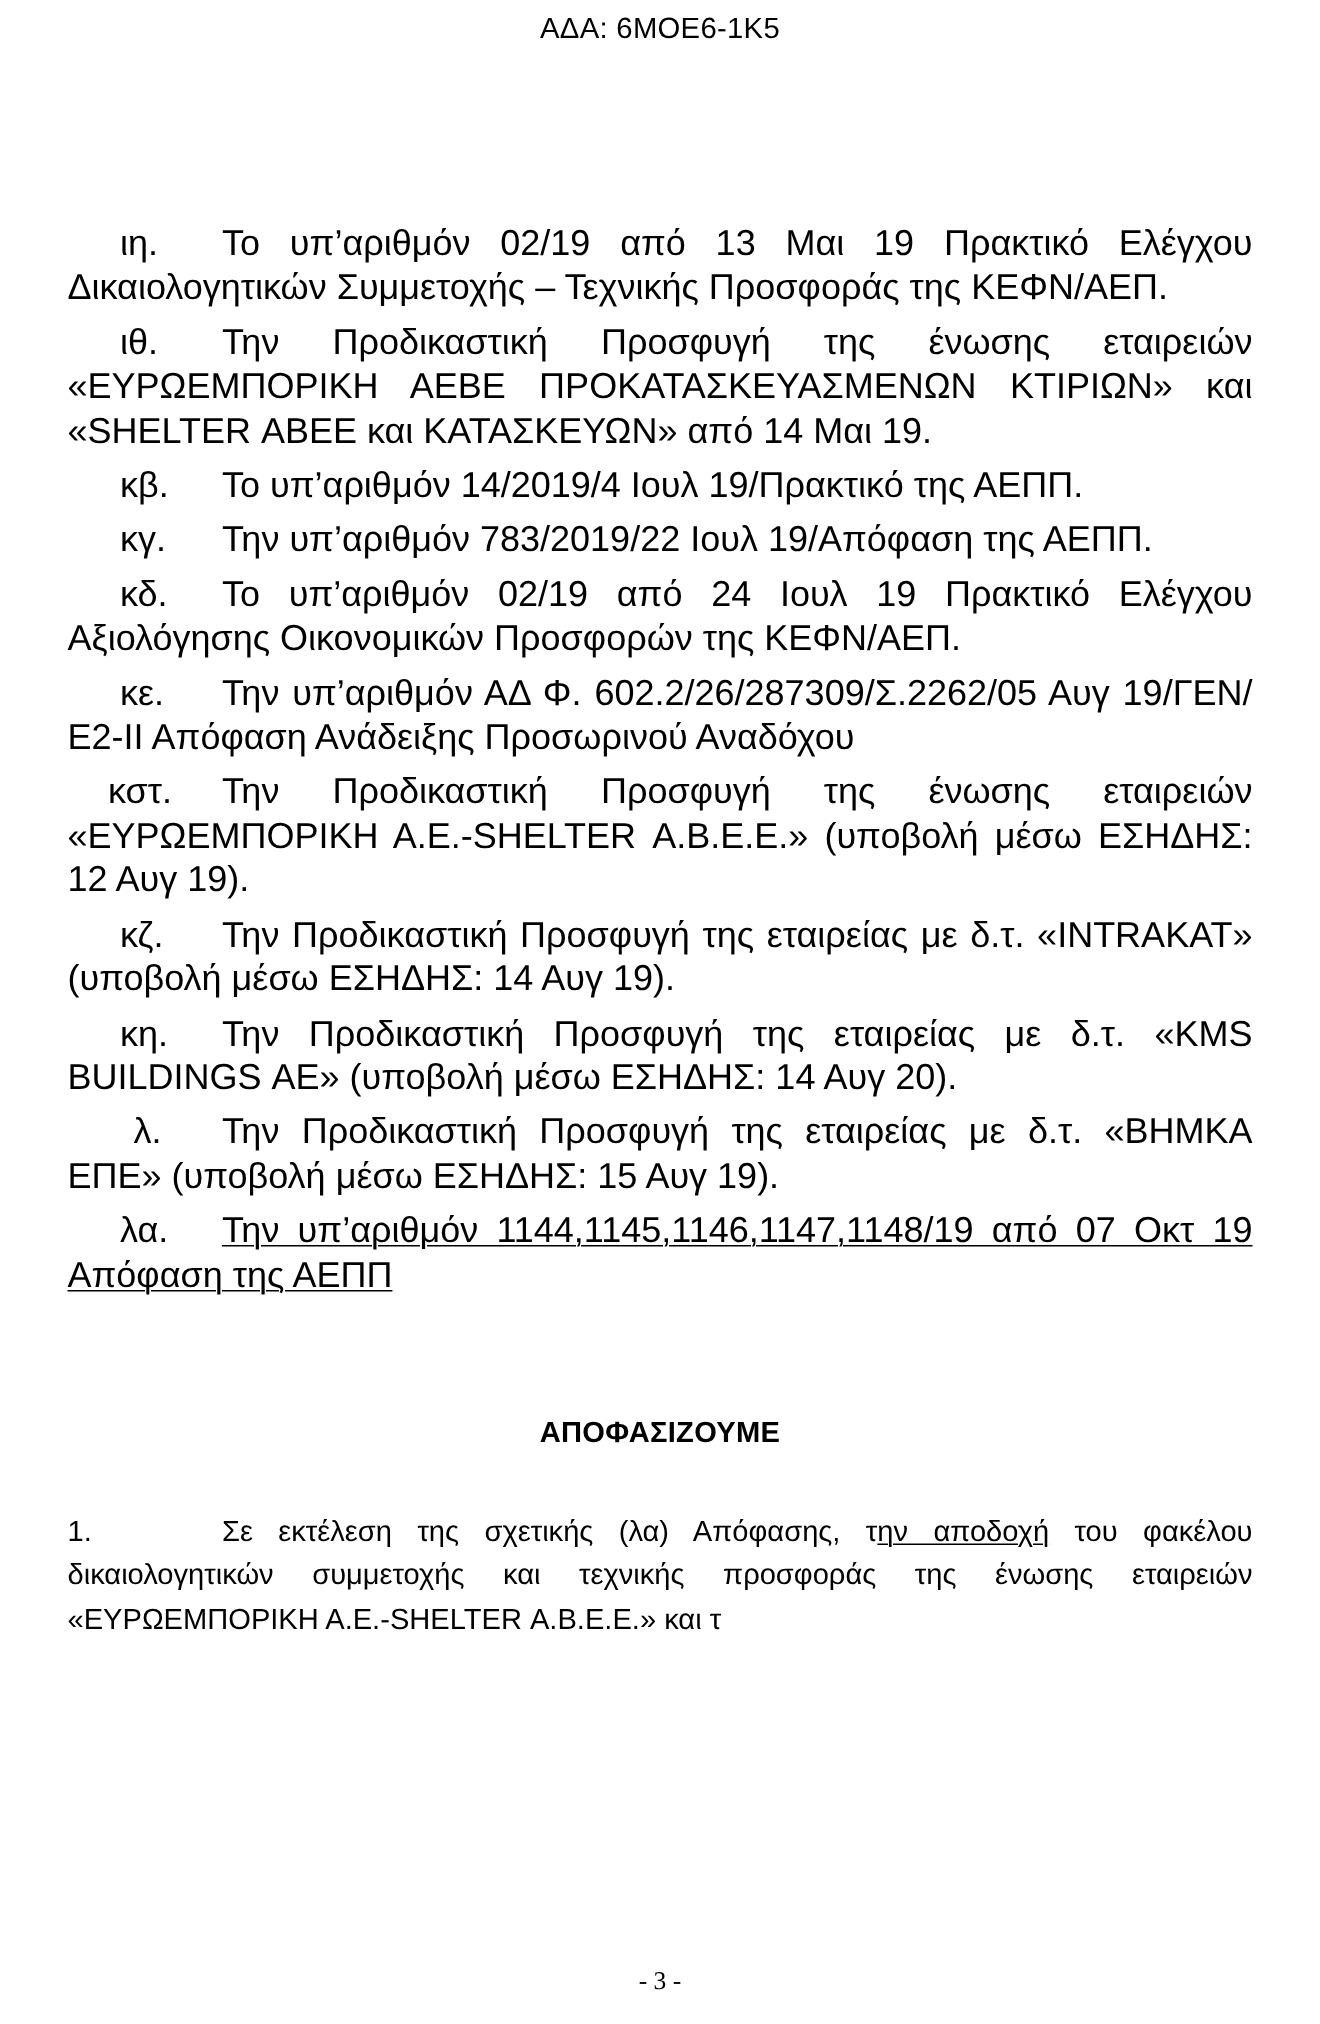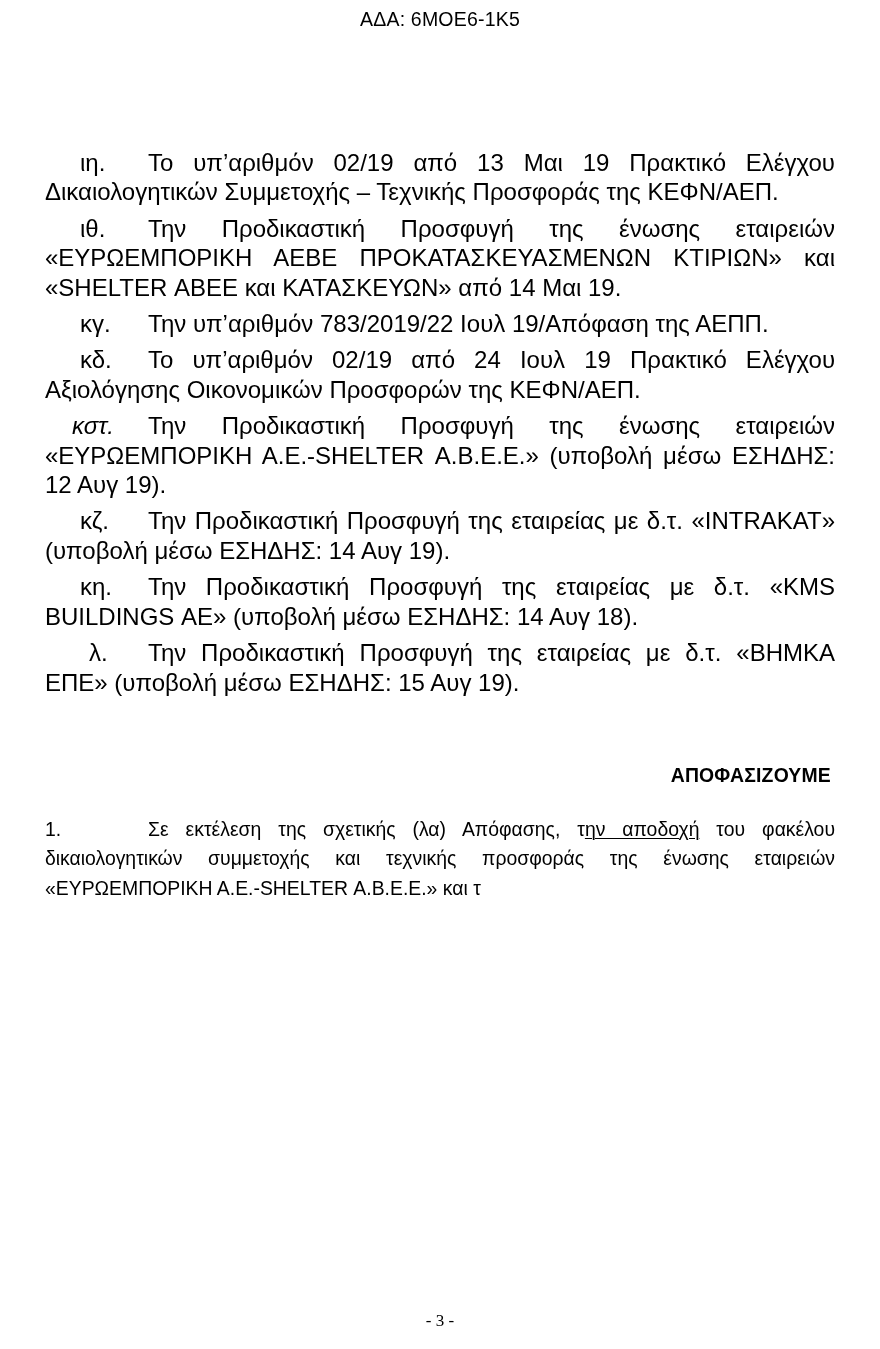--- a/index.html
+++ b/index.html
@@ -56,32 +56,31 @@
   }
   .marker-narrow {
     display: inline-block;
     width: 103px;
     text-indent: 44px;
   }
   .marker-wide {
     display: inline-block;
     width: 103px;
     text-indent: 27px;
-    font-style: italic;
   }
   .u {
     text-decoration: underline;
     text-underline-offset: 2px;
     text-decoration-thickness: 1.4px;
   }
   .decision-heading {
-    margin: 4px;
+    margin: 16px;
     font-size: 19.4px;
     font-weight: bold;
-    text-align: right;
+    text-align: center;
     letter-spacing: 0.2px;
   }
   .heading-spacer-top { height: 63px; }
   .heading-spacer-bottom { height: 24px; }
   p.numbered {
     margin: 0;
     font-size: 19.4px;
     line-height: 29.4px;
     text-align: justify;
     text-justify: inter-word;
@@ -110,35 +109,38 @@
   <div class="ada-header">ΑΔΑ: 6ΜΟΕ6-1Κ5</div>
 
   <div class="body-area">
 
     <p class="para"><span class="marker">ιη.</span><span>Το υπ’αριθμόν 02/19 από 13 Μαι 19 Πρακτικό Ελέγχου Δικαιολογητικών Συμμετοχής – Τεχνικής Προσφοράς της ΚΕΦΝ/ΑΕΠ.</span></p>
 
     <p class="para"><span class="marker">ιθ.</span><span>Την Προδικαστική Προσφυγή της ένωσης εταιρειών «ΕΥΡΩΕΜΠΟΡΙΚΗ ΑΕΒΕ ΠΡΟΚΑΤΑΣΚΕΥΑΣΜΕΝΩΝ ΚΤΙΡΙΩΝ» και «SHELTER ΑΒΕΕ και ΚΑΤΑΣΚΕΥΩΝ» από 14 Μαι 19.</span></p>
 
 
 
+    <p class="para"><span class="marker">κβ.</span><span>Το υπ’αριθμόν 14/2019/4 Ιουλ 19/Πρακτικό της ΑΕΠΠ.</span></p>
 
     <p class="para"><span class="marker">κγ.</span><span>Την υπ’αριθμόν 783/2019/22 Ιουλ 19/Απόφαση της ΑΕΠΠ.</span></p>
 
     <p class="para"><span class="marker">κδ.</span><span>Το υπ’αριθμόν 02/19 από 24 Ιουλ 19 Πρακτικό Ελέγχου Αξιολόγησης Οικονομικών Προσφορών της ΚΕΦΝ/ΑΕΠ.</span></p>
 
+    <p class="para"><span class="marker">κε.</span><span>Την υπ’αριθμόν ΑΔ Φ. 602.2/26/287309/Σ.2262/05 Αυγ 19/ΓΕΝ/Ε2-ΙΙ Απόφαση Ανάδειξης Προσωρινού Αναδόχου</span></p>
 
     <p class="para"><span class="marker-wide">κστ.</span><span>Την Προδικαστική Προσφυγή της ένωσης εταιρειών «ΕΥΡΩΕΜΠΟΡΙΚΗ Α.Ε.-SHELTER Α.Β.Ε.Ε.» (υποβολή μέσω ΕΣΗΔΗΣ: 12 Αυγ 19).</span></p>
 
     <p class="para"><span class="marker">κζ.</span><span>Την Προδικαστική Προσφυγή της εταιρείας με δ.τ. «INTRAKAT» (υποβολή μέσω ΕΣΗΔΗΣ: 14 Αυγ 19).</span></p>
 
-    <p class="para"><span class="marker">κη.</span><span>Την Προδικαστική Προσφυγή της εταιρείας με δ.τ. «KMS BUILDINGS ΑΕ» (υποβολή μέσω ΕΣΗΔΗΣ: 14 Αυγ 18).</span></p>
+    <p class="para"><span class="marker">κη.</span><span>Την Προδικαστική Προσφυγή της εταιρείας με δ.τ. «KMS BUILDINGS ΑΕ» (υποβολή μέσω ΕΣΗΔΗΣ: 14 Αυγ 20).</span></p>
 
 
     <p class="para"><span class="marker-narrow">λ.</span><span>Την Προδικαστική Προσφυγή της εταιρείας με δ.τ. «ΒΗΜΚΑ ΕΠΕ» (υποβολή μέσω ΕΣΗΔΗΣ: 15 Αυγ 19).</span></p>
 
+    <p class="para"><span class="marker">λα.</span><span class="u">Την υπ’αριθμόν 1144,1145,1146,1147,1148/19 από 07 Οκτ 19 Απόφαση της ΑΕΠΠ</span></p>
 
     <div class="heading-spacer-top"></div>
 
     <div class="decision-heading">ΑΠΟΦΑΣΙΖΟΥΜΕ</div>
 
     <div class="heading-spacer-bottom"></div>
 
     <p class="numbered"><span class="num-marker">1.</span><span>Σε εκτέλεση της σχετικής (λα) Απόφασης, τ</span><span class="u">ην αποδοχή</span><span> του φακέλου δικαιολογητικών συμμετοχής και τεχνικής προσφοράς της ένωσης εταιρειών «ΕΥΡΩΕΜΠΟΡΙΚΗ Α.Ε.-SHELTER Α.Β.Ε.Ε.» και τ</span></p>
 
   </div>

